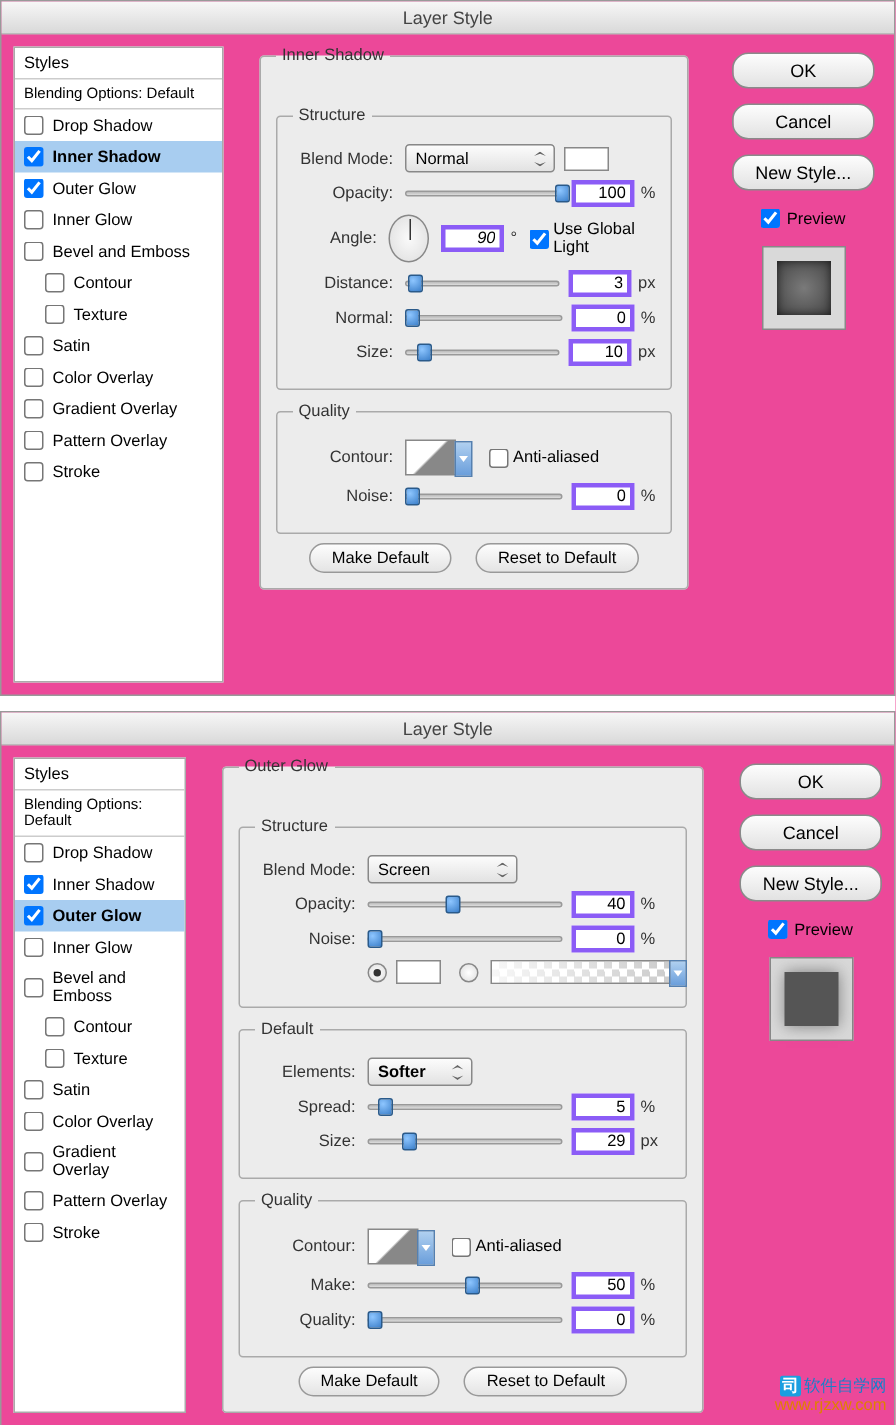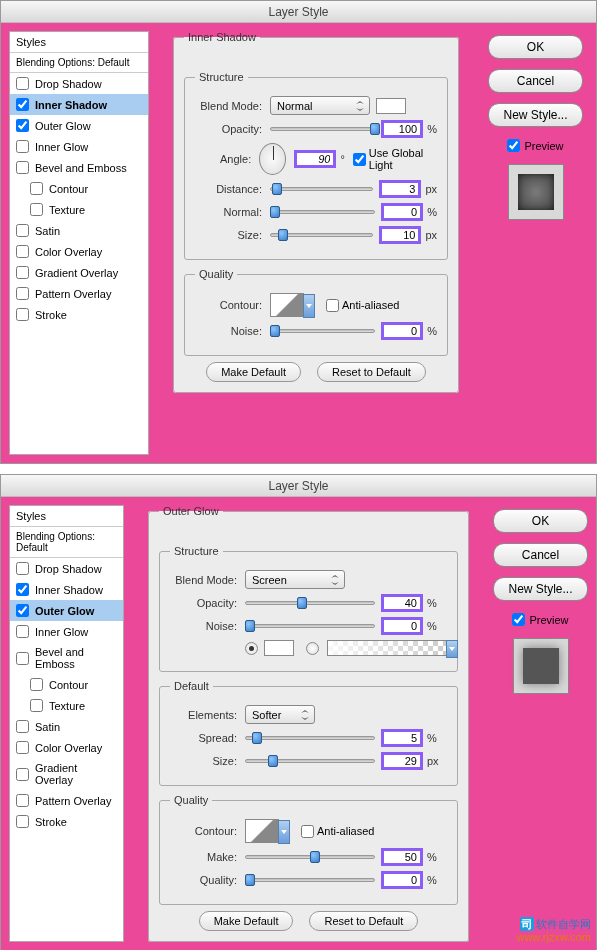--- a/index.html
+++ b/index.html
@@ -20,21 +20,21 @@
 .inner-fieldset { margin-top: 20px; }
 .row { display: flex; align-items: center; margin: 5px 0; }
 .row-label { width: 75px; text-align: right; padding-right: 8px; color: #333; }
 .slider-track { position: relative; flex: 1; height: 14px; display: flex; align-items: center; max-width: 130px; }
 .slider-track .track { height: 4px; background: linear-gradient(#bbb,#ddd); width: 100%; border-radius: 2px; border: 1px solid #999; }
 .slider-track .thumb { position: absolute; width: 10px; height: 12px; background: radial-gradient(circle at 30% 30%, #8ec6ff, #3a7ec9); border: 1px solid #2a5a8a; border-radius: 2px; top: 1px; }
 .num-input { width: 42px; height: 18px; border: 3px solid #8b5cf6; background: #fff; text-align: right; padding: 0 3px; margin-left: 6px; font-size: 11px; }
 .unit { margin-left: 4px; color: #333; }
 .dropdown { height: 19px; background: linear-gradient(#fcfcfc,#e2e2e2); border: 1px solid #888; border-radius: 3px; padding: 0 18px 0 6px; position: relative; display: inline-flex; align-items: center; min-width: 100px; }
 .dropdown::after { content: ""; position: absolute; right: 5px; top: 4px; width: 8px; height: 10px; background: linear-gradient(#666,#666); clip-path: polygon(50% 0, 100% 30%, 50% 15%, 0 30%, 50% 0, 50% 100%, 0 70%, 50% 85%, 100% 70%, 50% 100%); }
-.small-dropdown { min-width: 70px; }
+.small-dropdown { min-width: 70px; font-weight: bold; }
 .angle-dial { width: 32px; height: 32px; border: 1px solid #888; border-radius: 50%; background: radial-gradient(#fafafa,#ddd); position: relative; display: inline-block; }
 .angle-dial::after { content: ""; position: absolute; width: 1px; height: 14px; background: #333; left: 50%; top: 2px; transform-origin: bottom; }
 .color-swatch { width: 30px; height: 16px; border: 1px solid #888; background: #fff; display: inline-block; margin-left: 6px; }
 .contour-swatch { width: 34px; height: 24px; border: 1px solid #888; background: linear-gradient(135deg, #fff 48%, #888 52%); display: inline-block; position: relative; }
 .contour-swatch .dd { position: absolute; right: -12px; top: 0; width: 12px; height: 24px; background: linear-gradient(#b0d0f0,#6a9edb); border: 1px solid #5580b0; display: flex; align-items: center; justify-content: center; }
 .contour-swatch .dd::after { content: ""; border-left: 3px solid transparent; border-right: 3px solid transparent; border-top: 4px solid #fff; }
 .gradient-swatch { width: 120px; height: 16px; border: 1px solid #888; display: inline-block; background: repeating-conic-gradient(#ccc 0 25%, #fff 0 50%) 0 0/10px 10px; position: relative; }
 .gradient-swatch::before { content:""; position:absolute; inset:0; background: linear-gradient(to right, rgba(255,255,255,0.85), rgba(255,255,255,0)); }
 .gradient-swatch .dd { position: absolute; right: -12px; top: -1px; width: 12px; height: 18px; background: linear-gradient(#b0d0f0,#6a9edb); border: 1px solid #5580b0; display: flex; align-items: center; justify-content: center; }
 .gradient-swatch .dd::after { content: ""; border-left: 3px solid transparent; border-right: 3px solid transparent; border-top: 4px solid #fff; }

